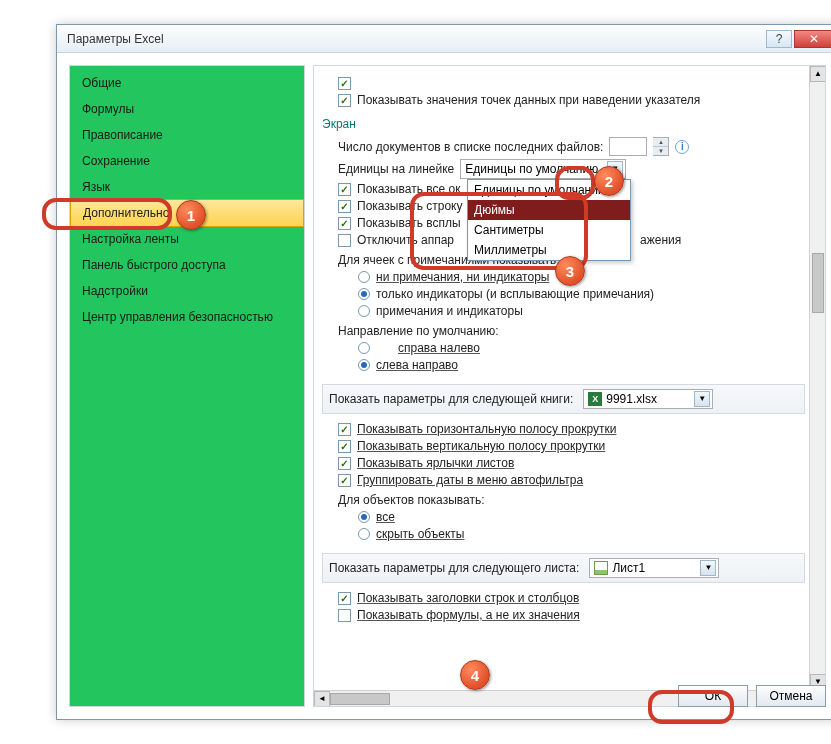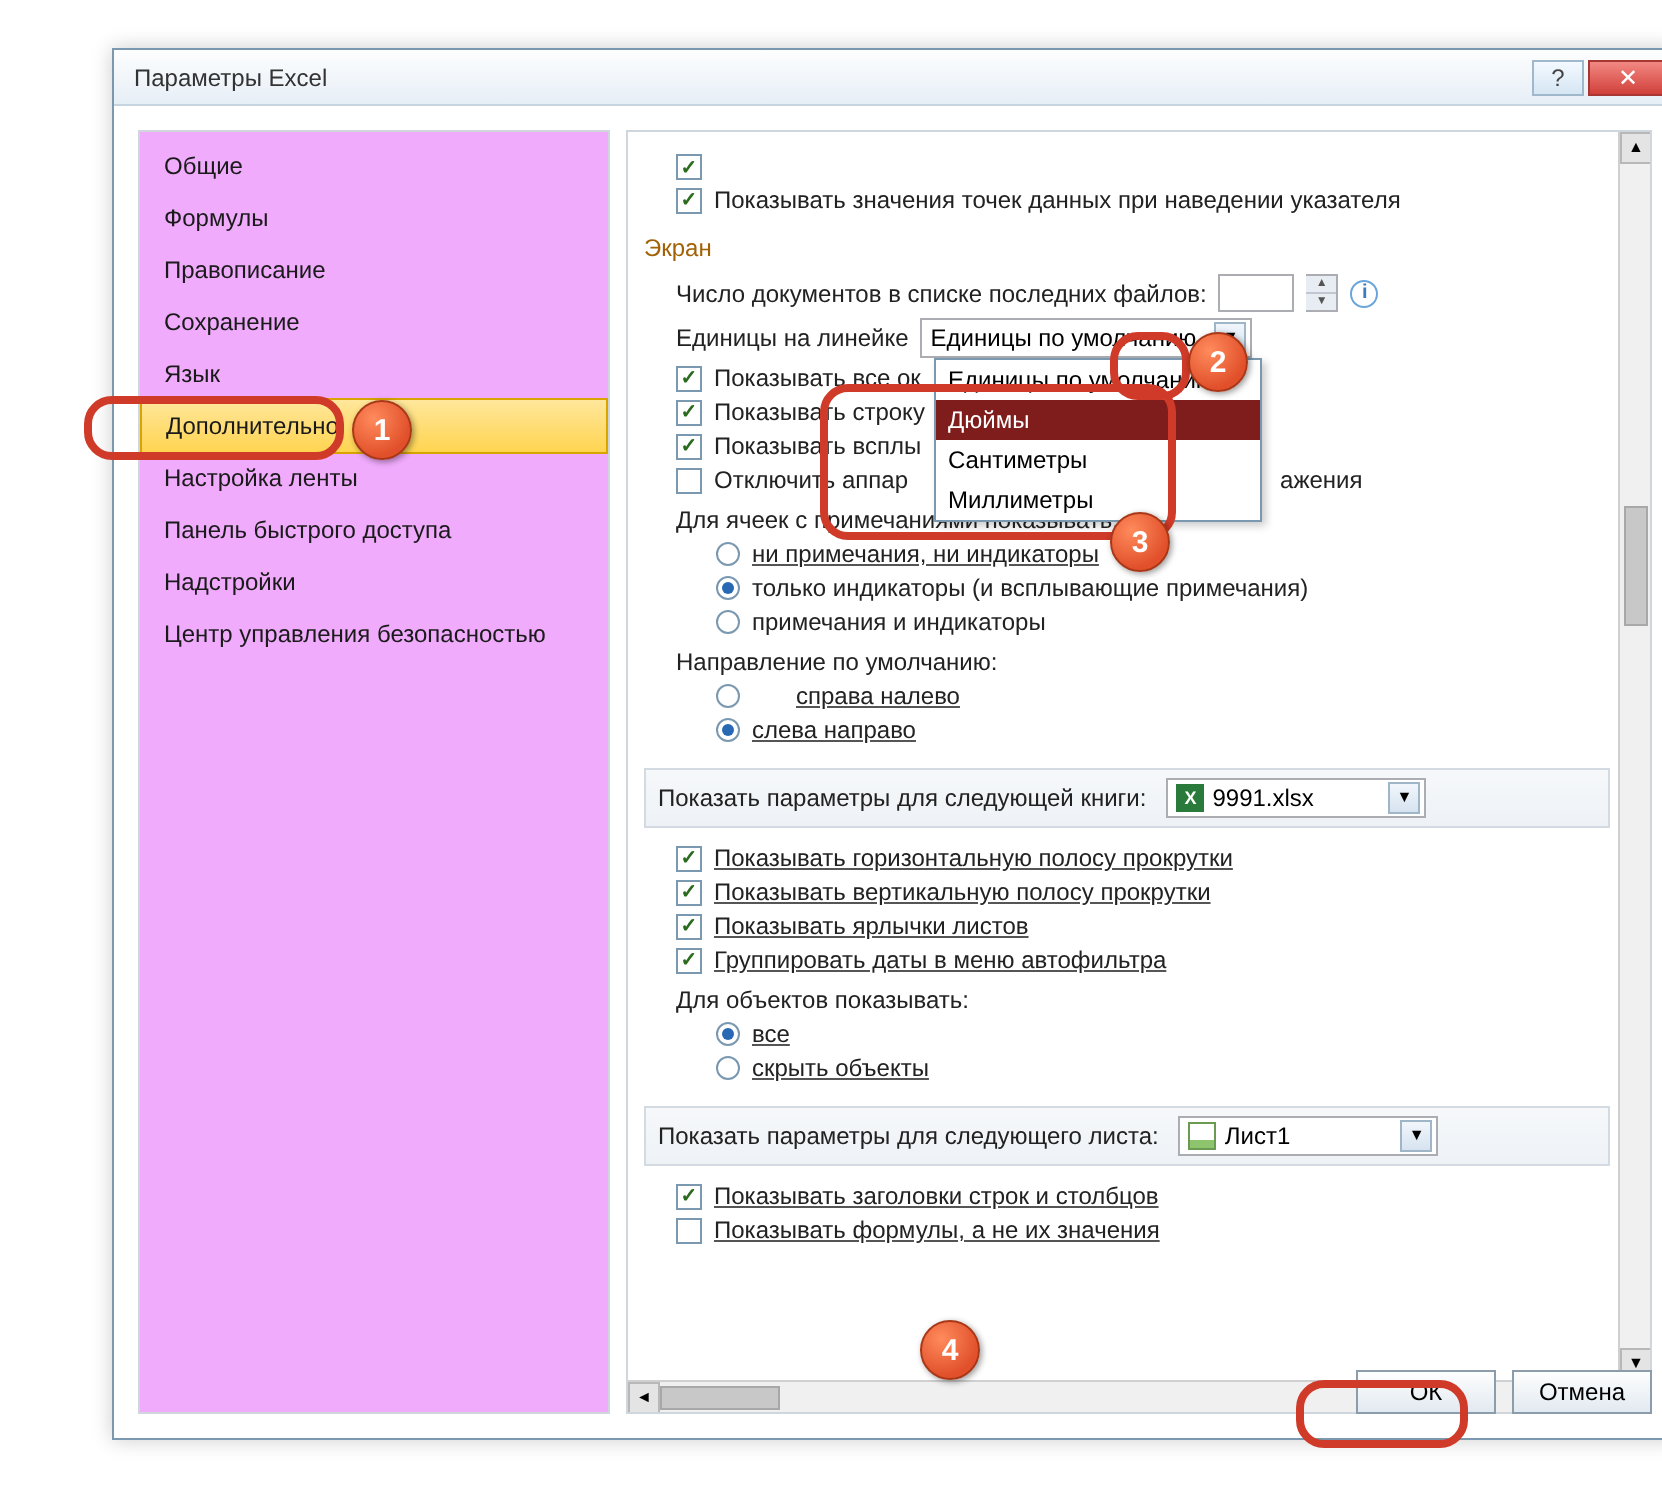--- a/index.html
+++ b/index.html
@@ -3,37 +3,37 @@
 <meta charset="utf-8">
 <style>
 * { box-sizing: border-box; margin: 0; padding: 0; font-family: "Segoe UI", Tahoma, sans-serif; font-size: 12px; }
 body { background: #fff; width: 831px; height: 744px; position: relative; overflow: hidden; }
 .dialog { position: absolute; top: 24px; left: 24px; width: 783px; height: 696px; background: #fff; border: 1px solid #7a98af; box-shadow: 0 0 10px rgba(0,0,0,0.2); margin-left: 32px; }
 .titlebar { height: 28px; background: linear-gradient(to bottom, #fdfefe, #e6eef6); border-bottom: 1px solid #c7d5e0; display: flex; align-items: center; padding: 0 4px 0 10px; }
 .titlebar .title { flex: 1; color: #333; }
 .tbtn { width: 26px; height: 18px; margin-left: 2px; border: 1px solid #9fb8cc; background: linear-gradient(to bottom, #f3f9ff, #d6e6f3); display: flex; align-items: center; justify-content: center; font-size: 11px; color: #444; cursor: pointer; }
 .tbtn.close { background: linear-gradient(to bottom, #f28883, #d1403a); color: #fff; border-color: #a63733; width: 40px; }
 .body { display: flex; height: calc(100% - 28px); padding: 12px; gap: 8px; }
-.sidebar { width: 236px; border: 1px solid #cfd6de; background: #f0abfc; padding: 4px 0; }
+.sidebar { width: 236px; border: 1px solid #cfd6de; background: #22c55e; padding: 4px 0; }
 .nav-item { padding: 6px 12px; color: #1a1a1a; cursor: pointer; }
 .nav-item.sel { background: linear-gradient(to bottom, #ffe79c, #ffd450); border: 1px solid #d9a400; margin: -1px 0; }
 .content { flex: 1; border: 1px solid #cfd6de; position: relative; overflow: hidden; }
 .scroll-area { position: absolute; top: 0; left: 0; right: 16px; bottom: 16px; overflow: hidden; padding: 8px 4px 8px 8px; }
 .vscroll { position: absolute; top: 0; right: 0; width: 16px; height: calc(100% - 16px); background: #f0f0f0; border-left: 1px solid #d0d0d0; }
 .vscroll .thumb { position: absolute; top: 30%; left: 2px; width: 12px; height: 60px; background: #c8c8c8; border: 1px solid #a8a8a8; }
 .vscroll .arrow { position: absolute; left: 0; width: 16px; height: 16px; background: #e4e4e4; border: 1px solid #b8b8b8; font-size: 8px; text-align: center; line-height: 14px; }
 .vscroll .arrow.up { top: 0; }
 .vscroll .arrow.down { bottom: 0; }
 .hscroll { position: absolute; bottom: 0; left: 0; right: 16px; height: 16px; background: #f0f0f0; border-top: 1px solid #d0d0d0; }
 .hscroll .thumb { position: absolute; left: 16px; top: 2px; height: 12px; width: 60px; background: #c8c8c8; border: 1px solid #a8a8a8; }
 .hscroll .arrow { position: absolute; top: 0; width: 16px; height: 16px; background: #e4e4e4; border: 1px solid #b8b8b8; font-size: 8px; text-align: center; line-height: 14px; }
 .hscroll .arrow.l { left: 0; }
 .hscroll .arrow.r { right: 0; }
 .row { display: flex; align-items: center; margin: 3px 0 3px 16px; gap: 6px; }
-.section-header { color: #a16207; margin: 10px 0 6px 0; font-weight: normal; }
+.section-header { color: #0f766e; margin: 10px 0 6px 0; font-weight: normal; }
 .chk { width: 13px; height: 13px; border: 1px solid #7a98af; background: #fff; display: inline-flex; align-items: center; justify-content: center; }
 .chk.on::after { content: "✓"; font-size: 10px; color: #2a6b1f; font-weight: bold; }
 .rad { width: 12px; height: 12px; border: 1px solid #7a98af; border-radius: 50%; background: #fff; display: inline-flex; align-items: center; justify-content: center; }
 .rad.on::after { content: ""; width: 6px; height: 6px; background: #2769b5; border-radius: 50%; }
 .lbl { color: #222; }
 .underl { text-decoration: underline; text-decoration-color: #555; }
 input.txt { width: 28px; height: 19px; border: 1px solid #abadb3; padding: 0 18px; }
 .spin { width: 16px; height: 19px; border: 1px solid #abadb3; border-left: none; background: #e8edf3; display: flex; flex-direction: column; }
 .spin div { flex: 1; font-size: 6px; text-align: center; line-height: 8px; color: #555; border-bottom: 1px solid #c0c7d0; }
 .spin div:last-child { border-bottom: none; }

